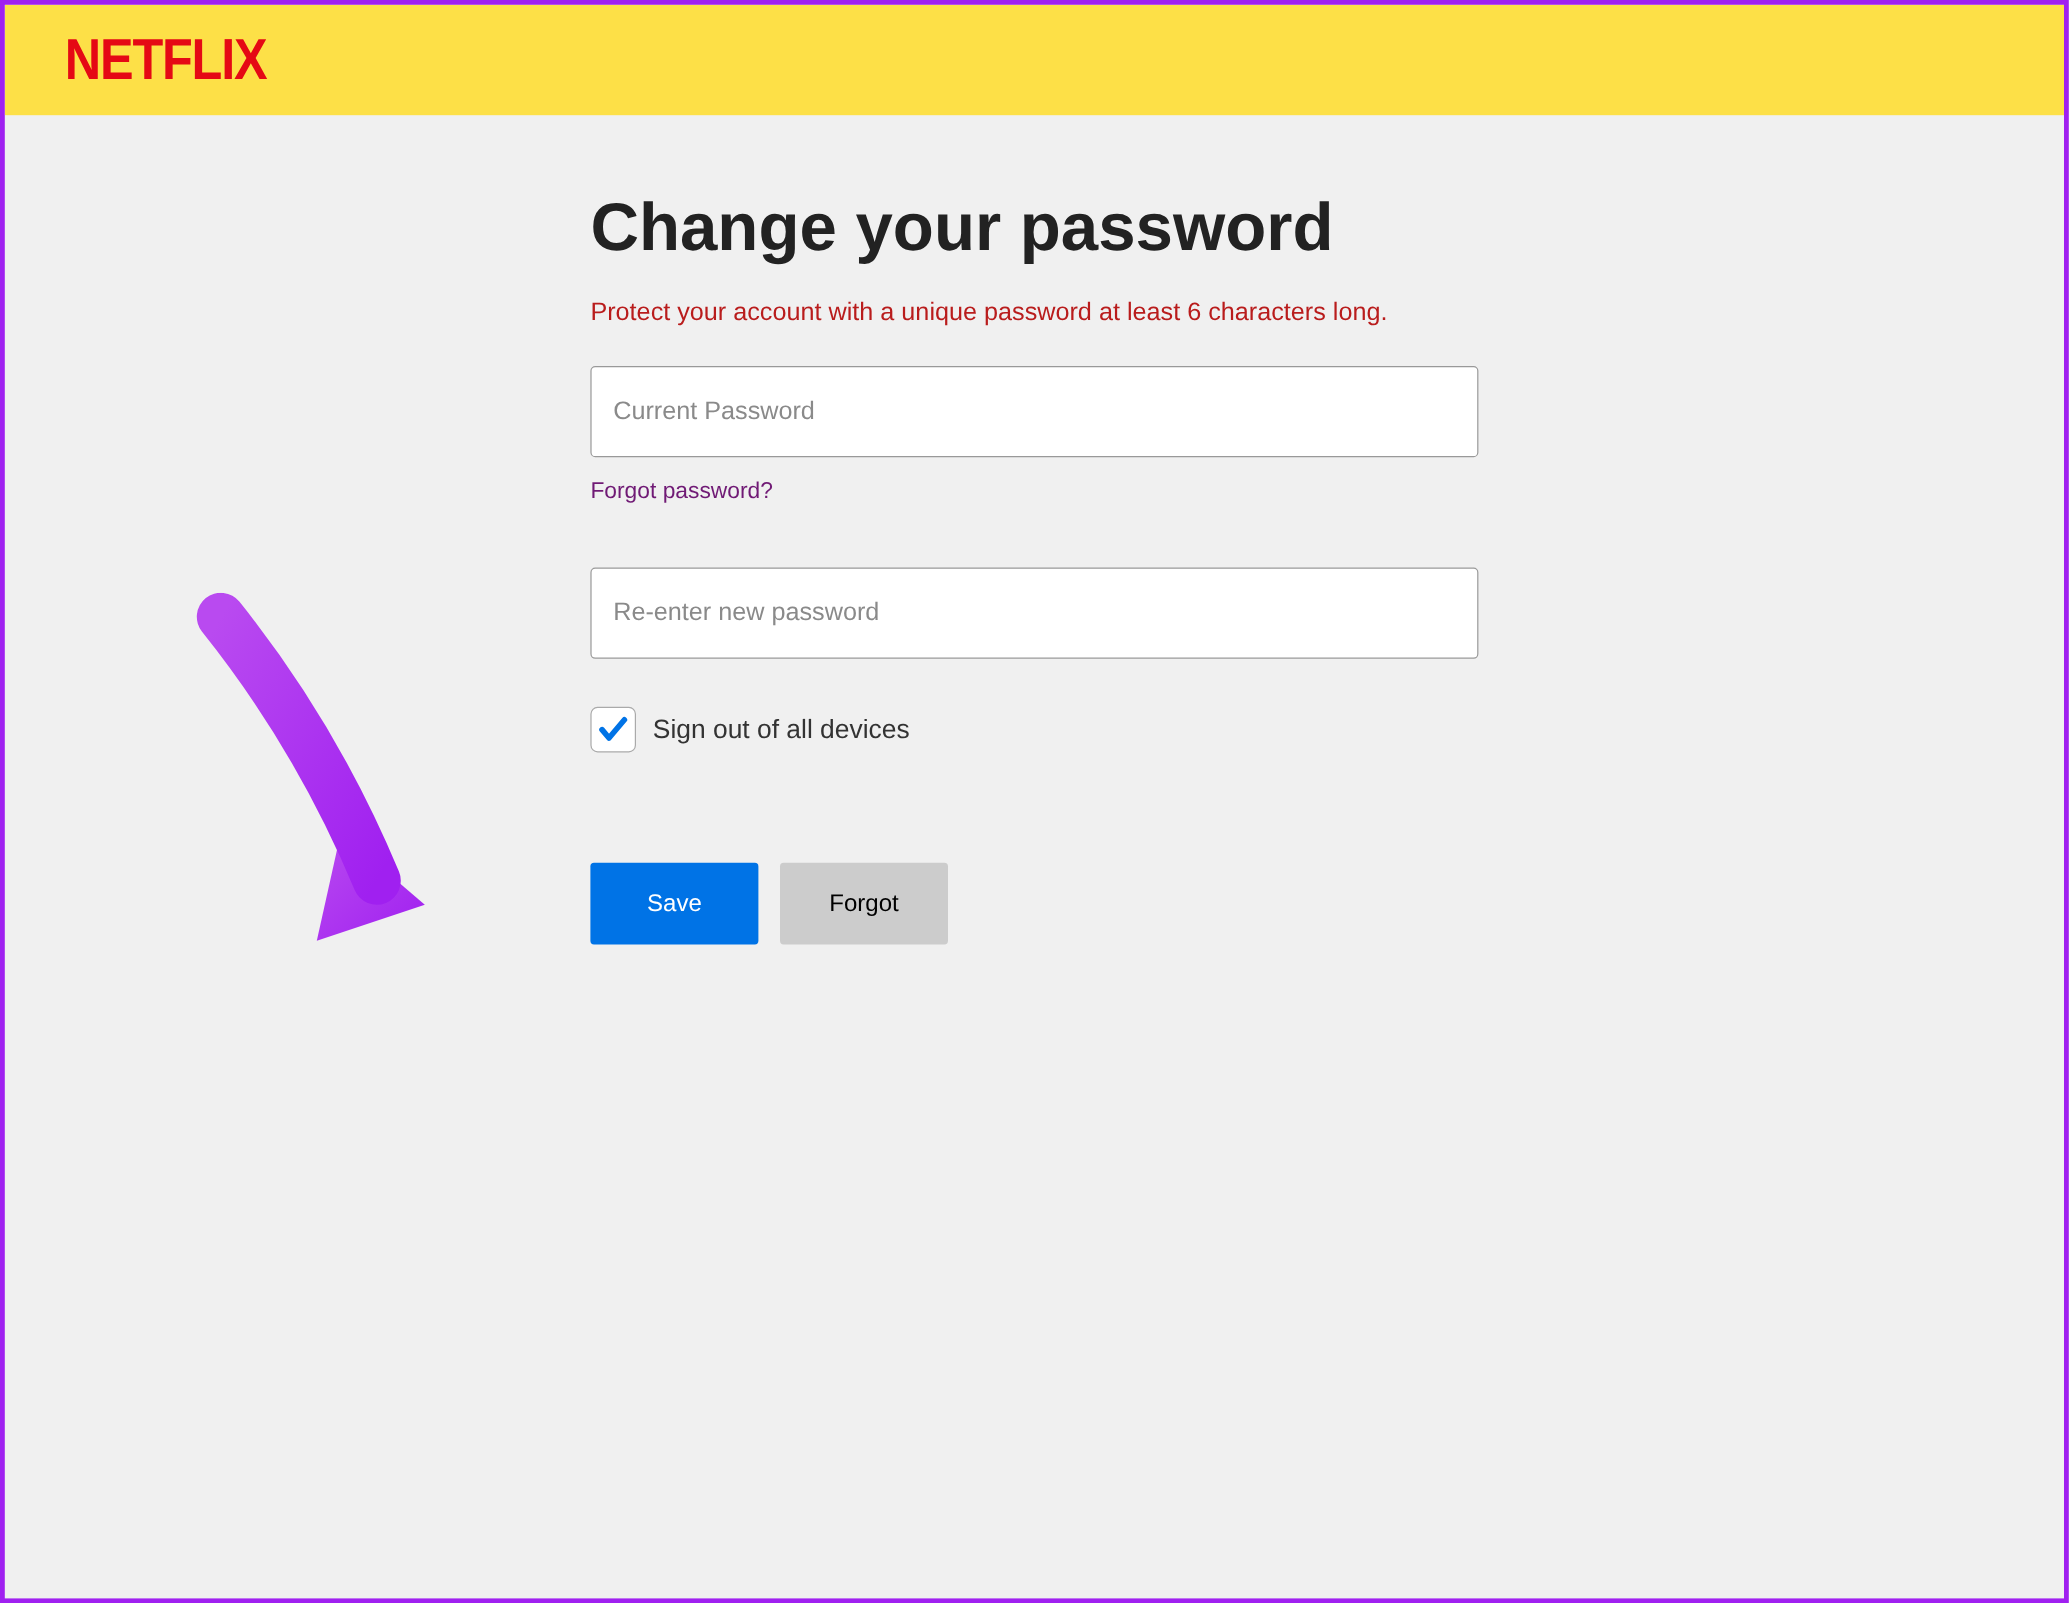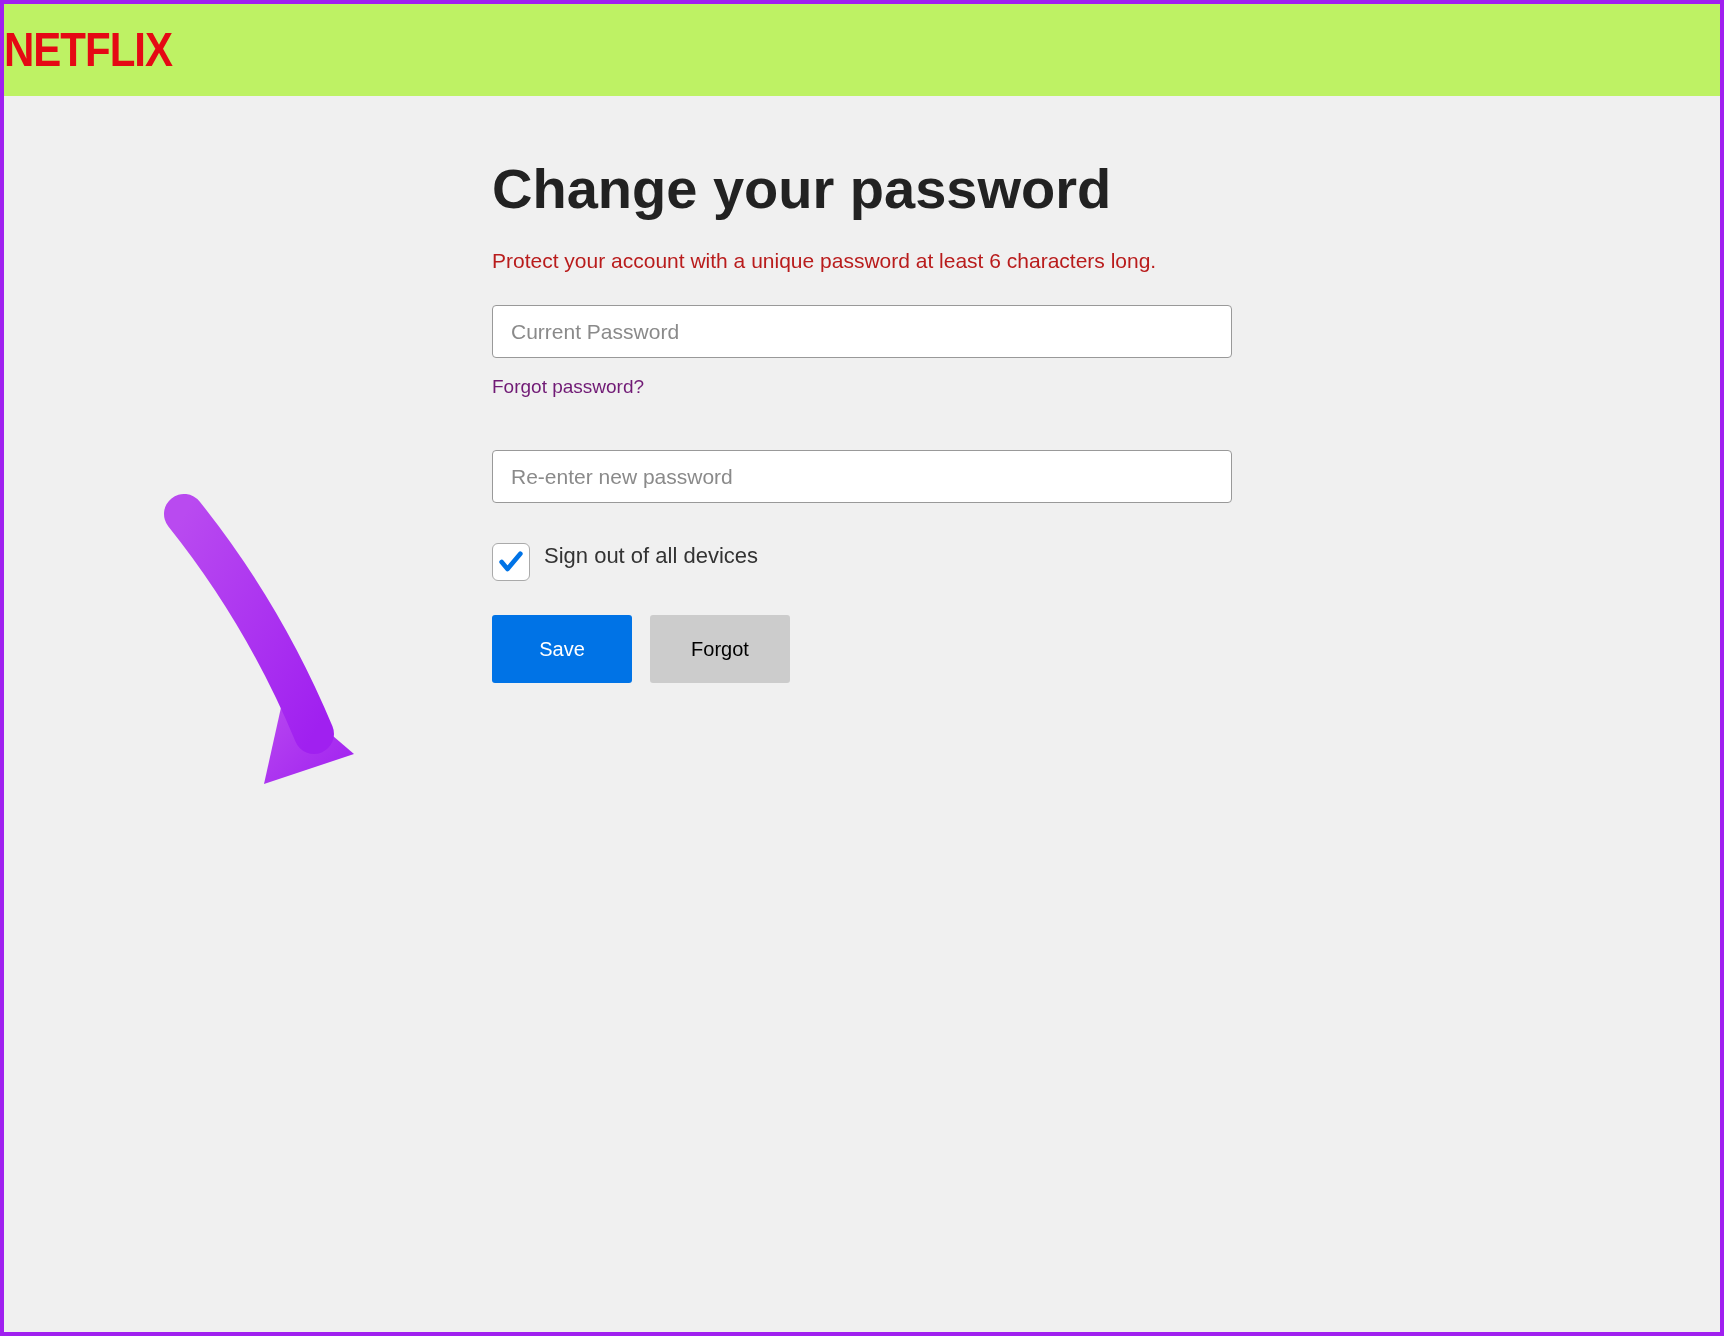--- a/index.html
+++ b/index.html
@@ -6,24 +6,25 @@
   html, body { width: 100%; height: 100%; }
   body {
     font-family: -apple-system, BlinkMacSystemFont, "Helvetica Neue", Helvetica, Arial, sans-serif;
     background: #f0f0f0;
     border: 4px solid #a020f0;
     min-height: 960px;
     position: relative;
     overflow: hidden;
   }
   .header {
-    background: #bef264;
+    background: #fde047;
     height: 92px;
     display: flex;
     align-items: center;
+    padding-left: 50px;
   }
   .logo {
     color: #e50914;
     font-weight: 900;
     font-size: 42px;
     letter-spacing: -1px;
     transform: scaleY(1.15);
     font-family: Arial, sans-serif;
   }
   .content {
@@ -40,43 +41,44 @@
   .subtitle {
     font-size: 21px;
     color: #b91c1c;
     margin-bottom: 32px;
   }
   .field-group { margin-bottom: 60px; }
   .field-group.first { margin-bottom: 10px; }
   .forgot-wrap { margin-bottom: 52px; }
   input[type="password"], input[type="text"] {
     width: 100%;
-    height: 53px;
+    height: 76px;
     font-size: 21px;
     padding: 13px 18px;
     border: 1px solid #999;
     border-radius: 4px;
     background: #fff;
     color: #333;
   }
   input::placeholder { color: #8a8a8a; }
   .forgot-link {
     display: inline-block;
     color: #701a75;
     font-size: 19px;
     text-decoration: none;
     margin-top: 8px;
     cursor: pointer;
     text-align: center;
   }
   .checkbox-row {
     display: flex;
+    align-items: center;
     gap: 14px;
     margin-top: 40px;
-    margin-bottom: 34px;
+    margin-bottom: 92px;
   }
   .checkbox {
     width: 38px;
     height: 38px;
     border: 1px solid #aaa;
     border-radius: 6px;
     background: #fff;
     display: flex;
     align-items: center;
     justify-content: center;

